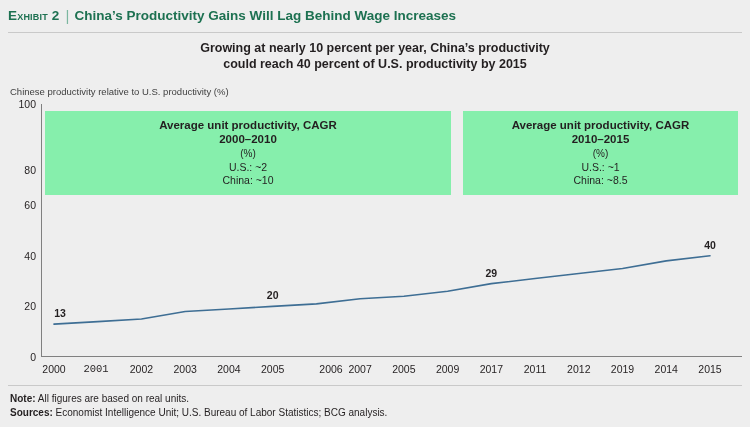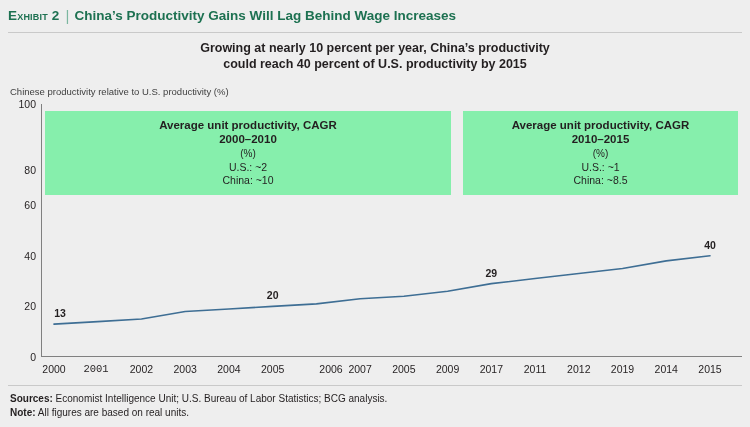--- a/index.html
+++ b/index.html
@@ -258,18 +258,18 @@
       <div class="point-label" style="left: 19px; top: 215.11px;">13</div>
       <div class="point-label" style="left: 231.667px; top: 197.4px;">20</div>
       <div class="point-label" style="left: 450.333px; top: 174.63px;">29</div>
       <div class="point-label" style="left: 669px; top: 146.8px;">40</div>
     </div>
 </div>
 
 <div id="footnote-rule"></div>
 <div id="footnotes">
   <div>
+    <span class="footnote-key">Note:</span><span> All figures are based on real units.</span>
+  </div>
+  <div>
     <span class="footnote-key">Sources:</span><span> Economist Intelligence Unit; U.S. Bureau of Labor Statistics; BCG analysis.</span>
   </div>
-  <div>
-    <span class="footnote-key">Note:</span><span> All figures are based on real units.</span>
-  </div>
 </div>
 
 </body></html>

